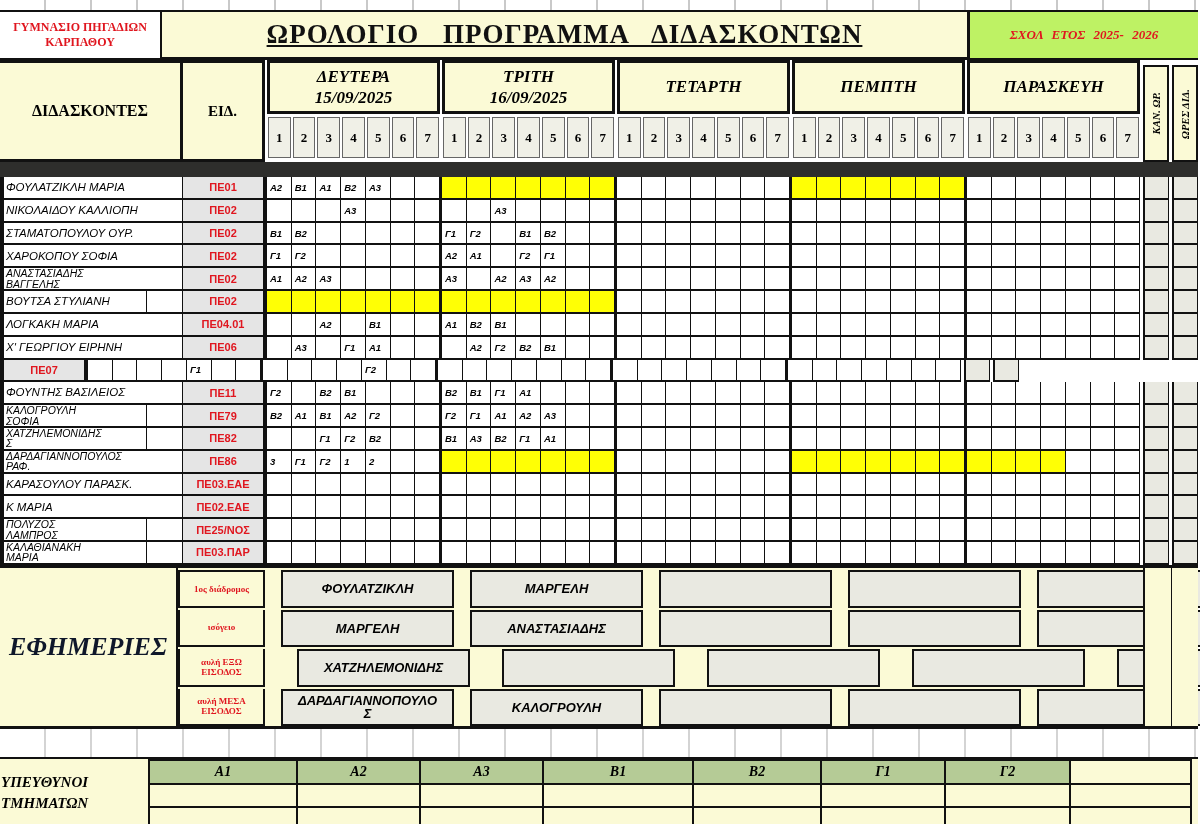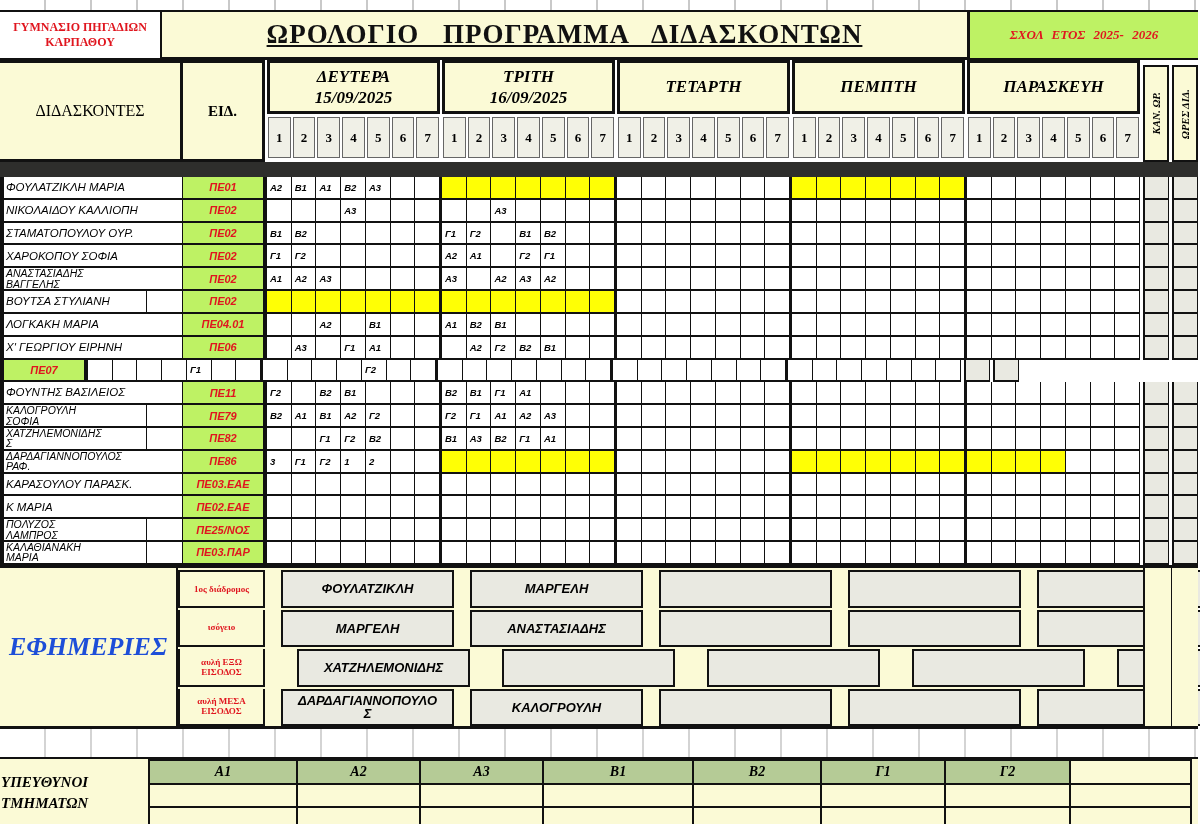--- a/index.html
+++ b/index.html
@@ -20,21 +20,21 @@
   .titlebox span{font-family:"Liberation Serif",serif;font-weight:bold;font-size:27px;color:#111;
     text-decoration:underline;letter-spacing:1px;word-spacing:16px;}
   .yearbox{width:228px;background:#bef264;border-top:2px solid #111;border-bottom:2px solid #111;
     display:flex;align-items:center;justify-content:center;
     font-family:"Liberation Serif",serif;font-style:italic;font-weight:bold;font-size:13px;color:#e0161f;word-spacing:5px;}
 
   
   .hdr2{position:absolute;top:60px;left:0;width:1198px;height:102px;}
   .hd-name{position:absolute;left:0;top:0;width:183px;height:102px;background:#fbfad6;
     border:3px solid #111;border-left:none;box-sizing:border-box;display:flex;align-items:center;justify-content:center;
-    font-family:"Liberation Serif",serif;font-weight:normal;font-size:16px;}
+    font-family:"Liberation Serif",serif;font-weight:bold;font-size:16px;}
   .hd-eid{position:absolute;left:183px;top:0;width:82px;height:102px;background:#fbfad6;
     border:3px solid #111;border-left:none;box-sizing:border-box;display:flex;align-items:center;justify-content:center;
     font-family:"Liberation Serif",serif;font-weight:bold;font-size:15px;}
   .days{position:absolute;left:265px;top:0;width:875px;height:102px;display:flex;}
   .dayg{width:175px;box-sizing:border-box;display:flex;flex-direction:column;}
   .dayname{height:54px;box-sizing:border-box;background:#fbfad6;border:3px solid #111;margin-left:2px;
     display:flex;flex-direction:column;align-items:center;justify-content:center;
     font-family:"Liberation Serif",serif;font-style:italic;font-weight:bold;font-size:17px;line-height:1.25;}
   .periods{flex:1;display:flex;padding:3px 0 4px 2px;}
   .pcell{flex:1;margin:0 1px;background:#f0f0e7;border:1px solid #666;
@@ -51,35 +51,35 @@
   
   .body{position:absolute;top:177px;left:0;width:1198px;height:388px;border-left:4px solid #111;box-sizing:border-box;}
   .trow{display:flex;height:calc(388px / 17);box-sizing:border-box;border-radius:8px;}
   .tname{width:179px;box-sizing:border-box;border-bottom:2px solid #111;border-right:1px solid #111;
     background:#fff;display:flex;flex-direction:column;justify-content:center;overflow:hidden;
     font-style:italic;font-size:11.5px;padding-left:2px;white-space:pre-line;line-height:10.5px;}
   .tname.two{font-size:10.5px;}
   .tname.splitc{width:143px;}
   .tsub{width:36px;box-sizing:border-box;border-bottom:2px solid #111;border-right:1px solid #111;background:#fff;}
   .teid{width:82px;box-sizing:border-box;border-bottom:2px solid #111;border-right:2px solid #111;
-    background:#bef264;display:flex;align-items:center;justify-content:center;
-    font-weight:bold;font-style:italic;font-size:11px;color:#e0161f;}
+    background:#e5e5e5;display:flex;align-items:center;justify-content:center;
+    font-weight:bold;font-size:11px;color:#e0161f;}
   .dgrp{width:175px;box-sizing:border-box;display:flex;border-left:2px solid #111;}
   .tcell{flex:1;box-sizing:border-box;border-bottom:2px solid #111;border-right:1px solid #111;background:#fff;
     font-weight:bold;font-style:italic;font-size:9.5px;padding-left:3px;display:flex;align-items:center;}
   .tcell.yl{background:#ffff05;}
   .tgray{width:26px;box-sizing:border-box;background:#e9e9e1;border-bottom:2px solid #111;border-right:1px solid #111;}
   .g1{margin-left:3px;border-left:2px solid #111;} .g2{margin-left:3px;border-left:2px solid #111;}
 
   
   .duties{position:absolute;top:565px;left:0;width:1198px;height:164px;border-top:3px solid #111;
     border-bottom:3px solid #111;box-sizing:border-box;background:#fbfad6;}
   .dlabel{position:absolute;left:0;top:0;width:178px;height:158px;border-right:2px solid #111;box-sizing:border-box;
     display:flex;align-items:center;justify-content:center;
-    font-family:"Liberation Serif",serif;font-style:italic;font-weight:bold;font-size:26px;color:#1d4ed8;}
+    font-family:"Liberation Serif",serif;font-style:italic;font-weight:bold;font-size:26px;color:#0f172a;}
   .drow{position:absolute;left:178px;height:39.5px;display:flex;}
   .darea{width:87px;box-sizing:border-box;border:2px solid #111;border-top:none;margin-top:2px;background:#fbfad6;
     display:flex;align-items:center;justify-content:center;text-align:center;
     font-family:"Liberation Serif",serif;font-weight:bold;color:#e0161f;font-size:9px;padding:0 2px;}
   .drow:first-of-type .darea{border-top:2px solid #111;}
   .dcell{width:173px;box-sizing:border-box;border:2px solid #111;margin-left:16px;margin-top:2px;background:#e9e9e1;
     display:flex;align-items:center;justify-content:center;text-align:center;
     font-weight:bold;font-style:italic;font-size:13px;white-space:pre-line;line-height:13px;}
   .dright{position:absolute;right:0;top:0;width:55px;height:158px;background:#fbfad6;border-left:2px solid #111;box-sizing:border-box;}
   .dright:before{content:"";position:absolute;left:26px;top:0;bottom:0;border-left:1px solid #111;}

